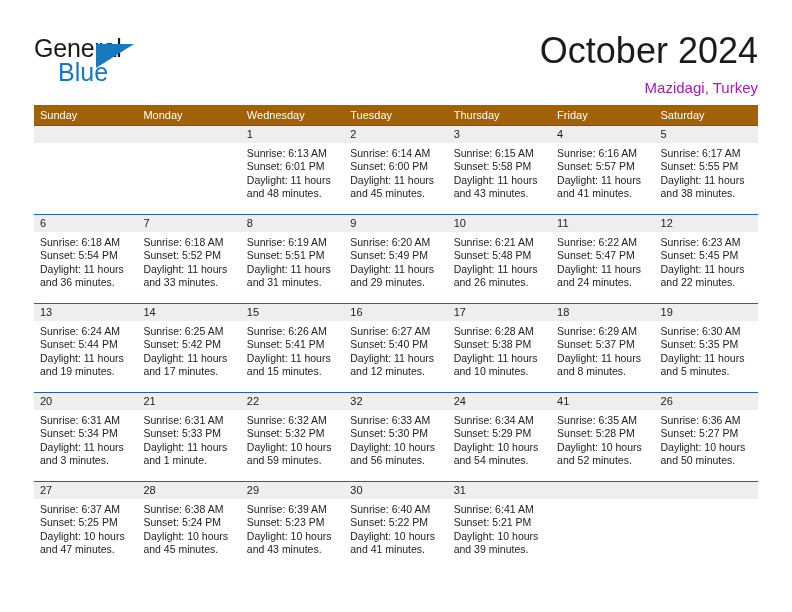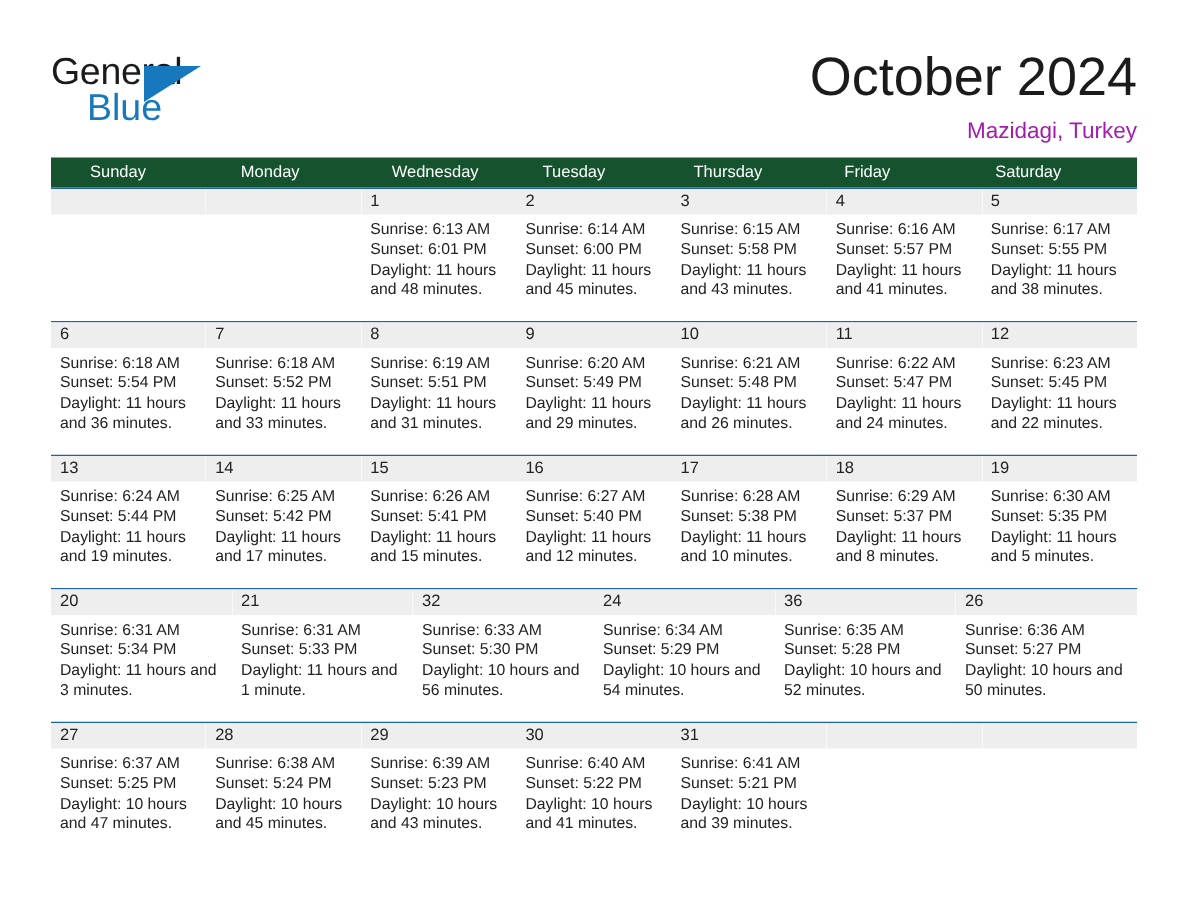--- a/index.html
+++ b/index.html
@@ -87,23 +87,22 @@
 
   
   .calendar {
     position: absolute;
     left: 34px;
     top: 105px;
     width: 724px;
   }
   .weekdays {
     display: flex;
-    background: #14532d;
+    background: #a16207;
     height: 20px;
-    padding-left: 20px;
   }
   .weekday {
     flex: 1 1 0;
     color: #ffffff;
     font-size: 11px;
     line-height: 20px;
     padding-left: 6px;
     box-sizing: border-box;
     white-space: nowrap;
     overflow: hidden;
@@ -353,37 +352,45 @@
           </div>
           <div class="day">
             <div class="day-num-band">21</div>
             <div class="day-info">
               <div>Sunrise: 6:31 AM</div>
               <div>Sunset: 5:33 PM</div>
               <div class="daylight">Daylight: 11 hours and 1 minute.</div>
             </div>
           </div>
           <div class="day">
+            <div class="day-num-band">22</div>
+            <div class="day-info">
+              <div>Sunrise: 6:32 AM</div>
+              <div>Sunset: 5:32 PM</div>
+              <div class="daylight">Daylight: 10 hours and 59 minutes.</div>
+            </div>
+          </div>
+          <div class="day">
             <div class="day-num-band">32</div>
             <div class="day-info">
               <div>Sunrise: 6:33 AM</div>
               <div>Sunset: 5:30 PM</div>
               <div class="daylight">Daylight: 10 hours and 56 minutes.</div>
             </div>
           </div>
           <div class="day">
             <div class="day-num-band">24</div>
             <div class="day-info">
               <div>Sunrise: 6:34 AM</div>
               <div>Sunset: 5:29 PM</div>
               <div class="daylight">Daylight: 10 hours and 54 minutes.</div>
             </div>
           </div>
           <div class="day">
-            <div class="day-num-band">36</div>
+            <div class="day-num-band">41</div>
             <div class="day-info">
               <div>Sunrise: 6:35 AM</div>
               <div>Sunset: 5:28 PM</div>
               <div class="daylight">Daylight: 10 hours and 52 minutes.</div>
             </div>
           </div>
           <div class="day">
             <div class="day-num-band">26</div>
             <div class="day-info">
               <div>Sunrise: 6:36 AM</div>

